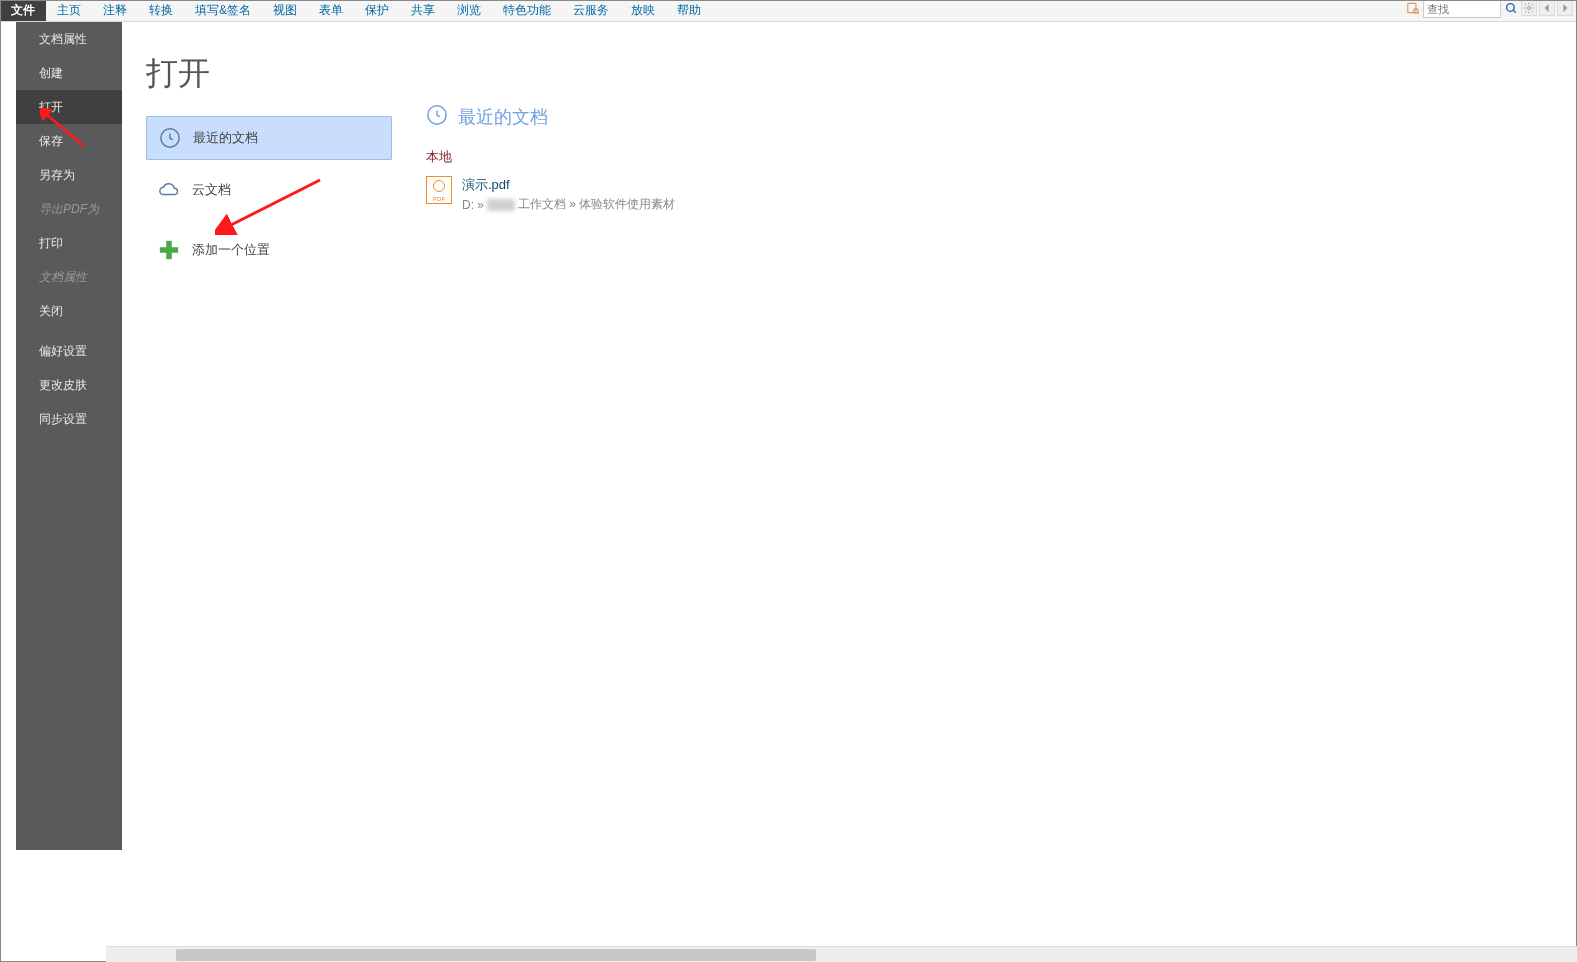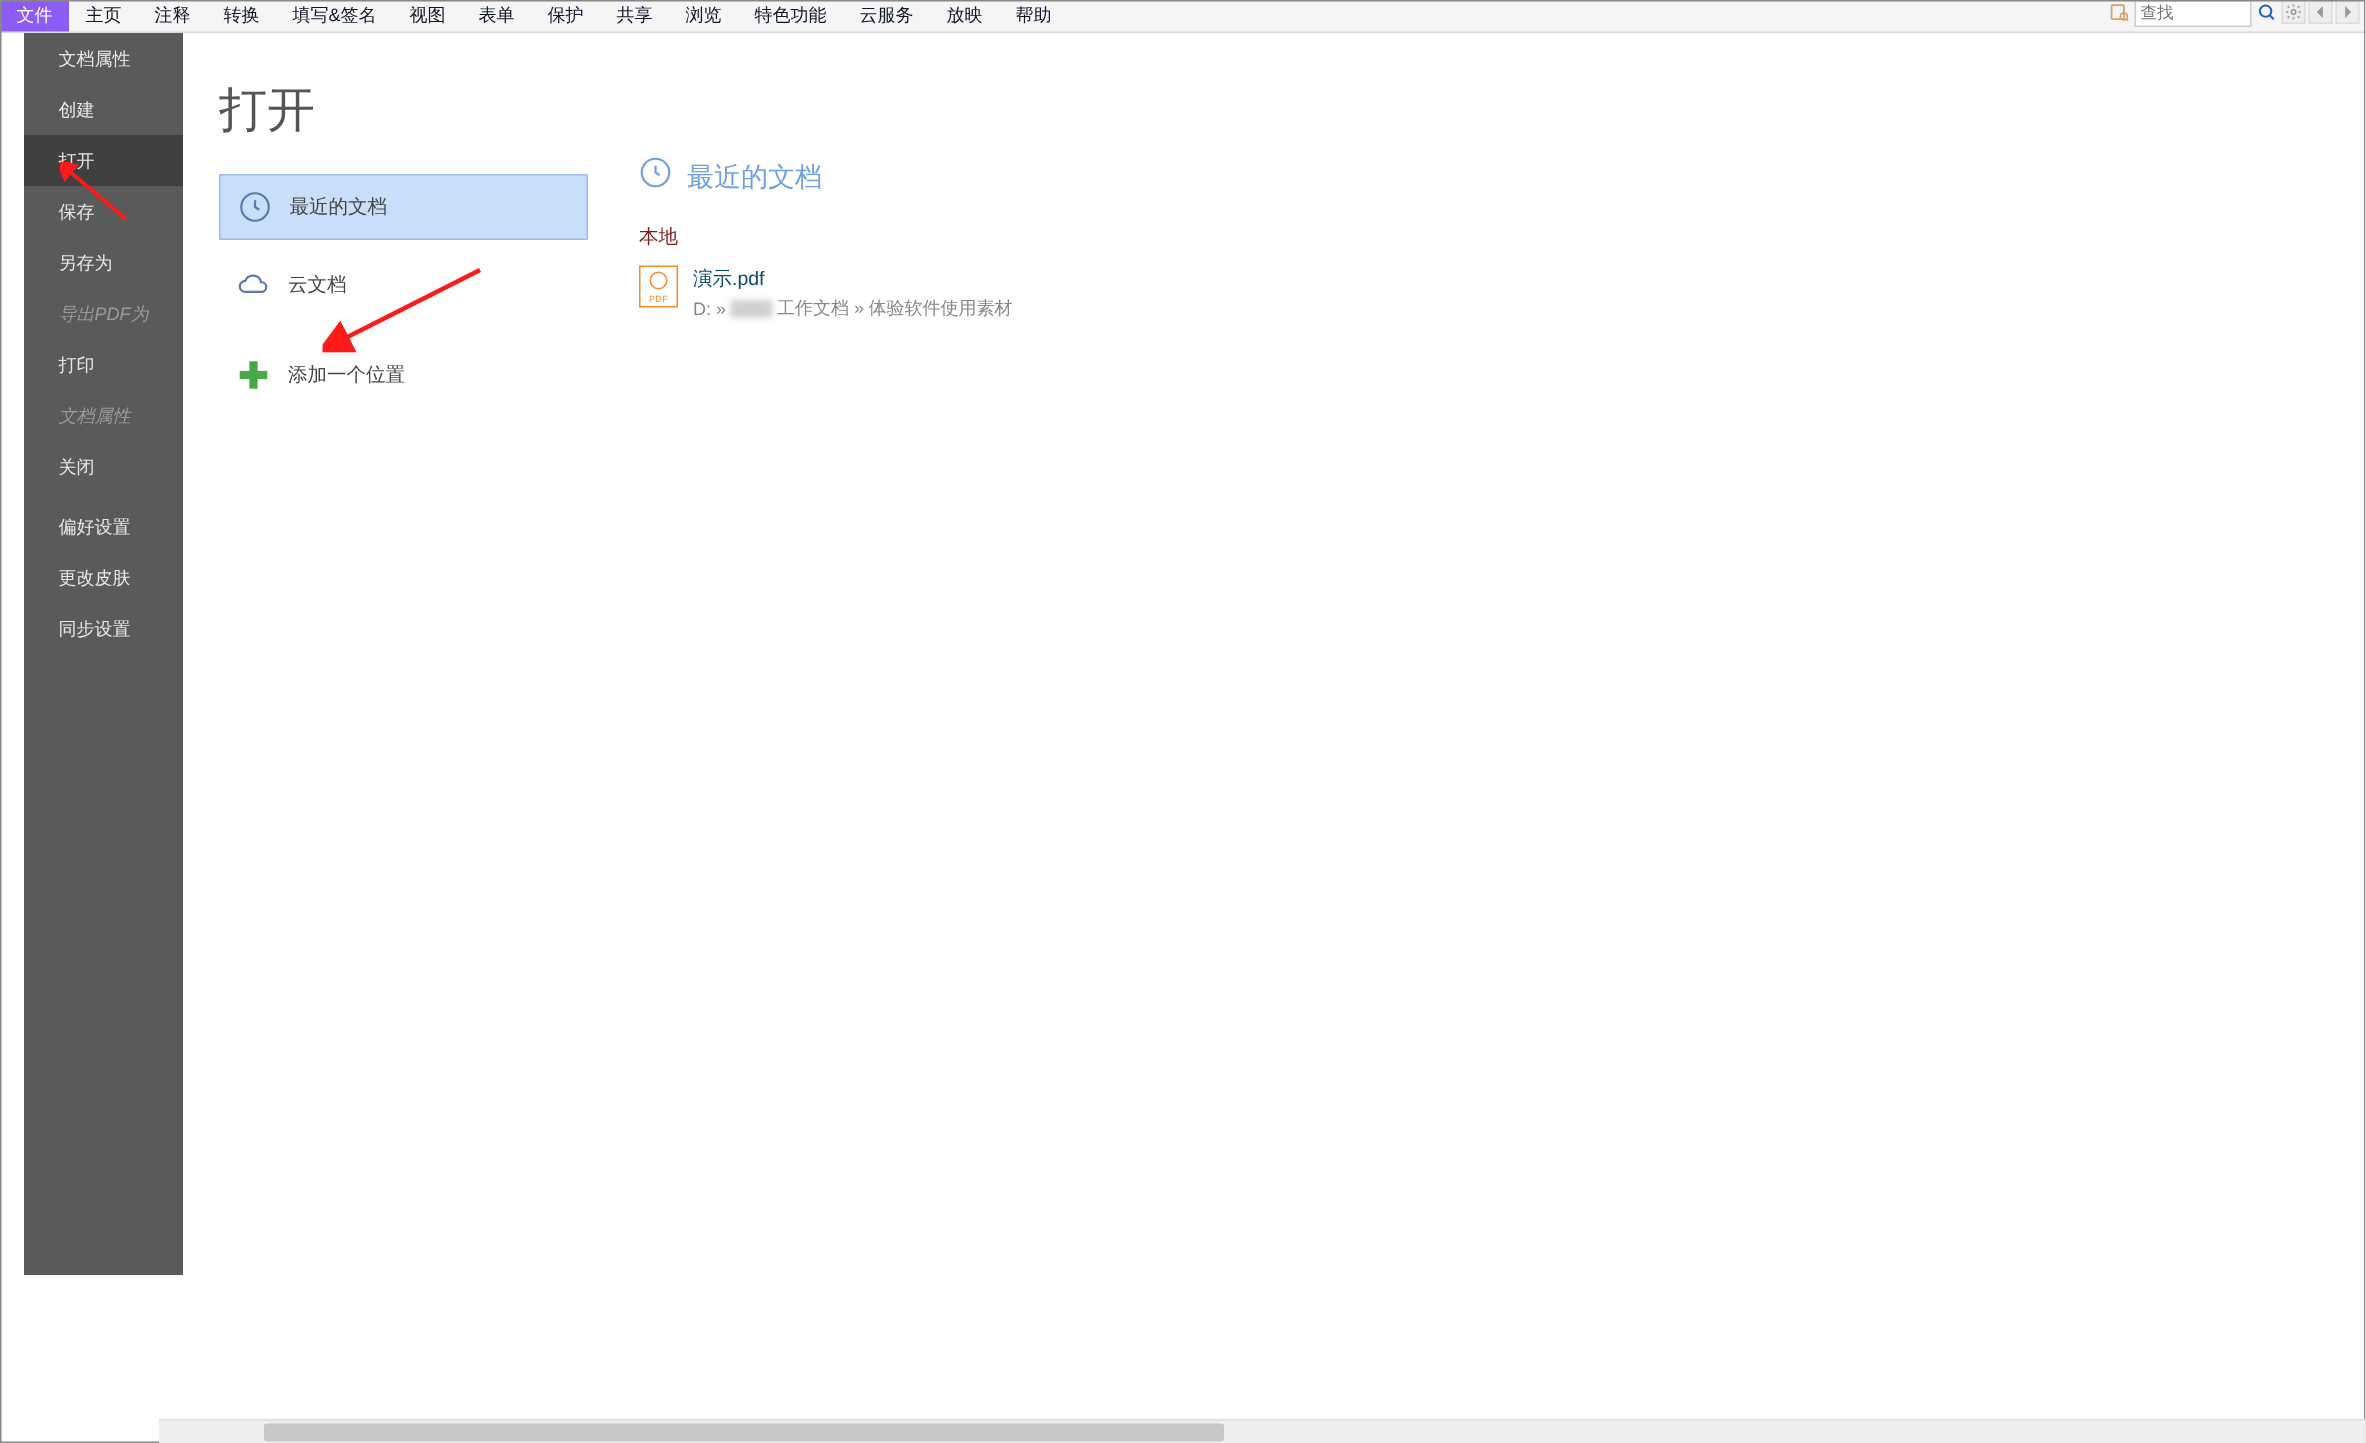--- a/index.html
+++ b/index.html
@@ -1,22 +1,22 @@
 <!DOCTYPE html>
 <html><head>
   <meta charset="utf-8">
   <style>
     * { margin: 0; padding: 0; box-sizing: border-box; font-family: "Microsoft YaHei", sans-serif; }
     body { width: 1577px; height: 962px; background: #fff; overflow: hidden; position: relative; }
 
     
     .menu-bar { height: 22px; background: #f5f5f5; border-bottom: 1px solid #d8d8d8; display: flex; align-items: center; font-size: 12px; }
     .menu-left { display: flex; height: 100%; }
-    .menu-item { padding: 0 11px; height: 100%; display: flex; align-items: center; color: #0f172a; cursor: pointer; }
-    .menu-item.active { background: #8b5cf6; color: #fff; }
+    .menu-item { padding: 0 11px; height: 100%; display: flex; align-items: center; color: #0369a1; cursor: pointer; }
+    .menu-item.active { background: #404040; color: #fff; font-weight: bold; }
     .menu-spacer { flex: 1; }
     .menu-right { display: flex; align-items: flex-start; height: 100%; padding-right: 4px; gap: 2px; }
     .search-icon-left { width: 16px; height: 16px; display: flex; align-items: center; justify-content: center; color: #d8a060; cursor: pointer; }
     .search-input { width: 78px; height: 18px; border: 1px solid #ccc; font-size: 11px; padding: 0 3px; color: #999; }
     .search-btn { width: 16px; height: 16px; display: flex; align-items: center; justify-content: center; cursor: pointer; color: #2060c0; }
     .gear-btn, .nav-btn { width: 16px; height: 16px; display: flex; align-items: center; justify-content: center; cursor: pointer; color: #999; background: #eee; border: 1px solid #ddd; }
 
     
     .file-sidebar { position: absolute; top: 22px; left: 16px; width: 106px;  background: #5a5a5a; height: 828px; }
     .file-sidebar-item { height: 34px; display: flex; align-items: center; padding-left: 23px; color: #e8e8e8; font-size: 12px; cursor: pointer; }

